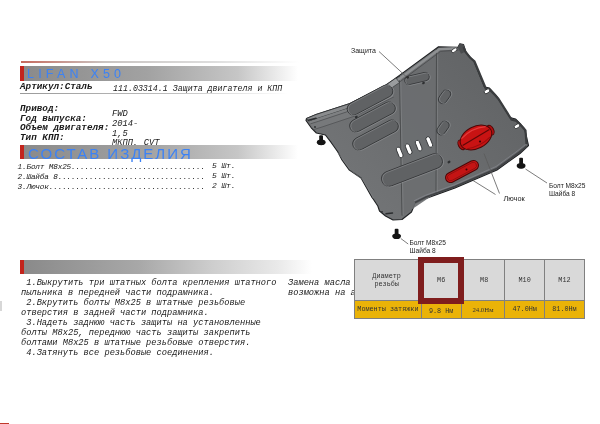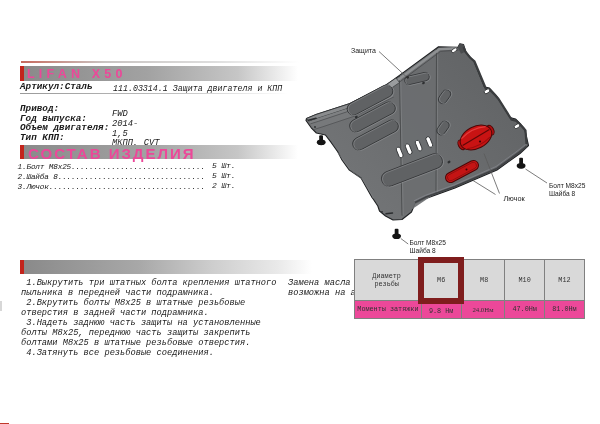--- a/index.html
+++ b/index.html
@@ -3,21 +3,21 @@
 <meta charset="utf-8">
 <style>
   * { margin:0; padding:0; box-sizing:border-box; }
   html,body { width:600px; height:424px; background:#fff; overflow:hidden; }
   body { position:relative; font-family:"Liberation Mono", monospace; color:#1a1a1a; }
   .abs { position:absolute; }
   .bar { position:absolute; height:14px; }
   .bar .stripe { position:absolute; left:0; top:0; width:4px; height:100%; background:#c3241c; }
   .bar .fill { position:absolute; left:4px; right:0; top:0; bottom:0;
                background:linear-gradient(to right,#8a8a8a 0%,#a2a2a2 45%,#c6c6c6 78%,rgba(255,255,255,0) 100%); }
-  .bar .txt { position:absolute; left:8px; color:#ec4899; font-family:"Liberation Sans",sans-serif; font-weight:bold; white-space:pre; }
+  .bar .txt { position:absolute; left:8px; color:#3b82f6; font-family:"Liberation Sans",sans-serif; font-weight:normal; white-space:pre; }
   .mono { font-family:"Liberation Mono", monospace; white-space:pre;font-style:italic; }
 </style>
 </head>
 <body>
 
 <div class="abs" style="left:21px;top:61px;width:278px;height:1.5px;background:linear-gradient(to right,#c66a5e 0%,#c9c4c2 30%,#dedede 70%,rgba(255,255,255,0) 100%);"></div>
 
 <div class="bar" style="left:20px;top:66px;width:278px;height:15px;">
   <div class="stripe"></div>
     <div class="fill"></div>
@@ -69,21 +69,21 @@
 
 <table class="abs" style="left:354px;top:256.5px;border-collapse:collapse;font-family:'Liberation Mono',monospace;font-size:6.8px;color:#333;table-layout:fixed;">
   <tbody>
       <tr style="background:#d9d9d9;">
     <td style="width:66.8px;border:1px solid #808080;height:9.5px;text-align:center;padding:4px;">Диаметр резьбы</td>
     <td style="width:39.8px;border:6px solid #7f1d1d;text-align:center;padding:4px;">М6</td>
     <td style="width:30px;border:1px solid #808080;text-align:center;padding:16px;">М8</td>
     <td style="width:39.8px;border:1px solid #808080;text-align:center;padding:0;">М10</td>
     <td style="width:39.8px;border:1px solid #808080;text-align:center;padding:0;">М12</td>
   </tr>
-  <tr style="background:#ec4899;">
+  <tr style="background:#eab308;">
     <td style="border:1px solid #808080;height:9.5px;text-align:center;padding:0;">Моменты затяжки</td>
     <td style="border:1px solid #808080;text-align:center;padding:3px;">9.8 Нм</td>
     <td style="border:1px solid #808080;text-align:center;padding:0;font-family:Liberation Serif, serif;">24.0Нм</td>
     <td style="border:1px solid #808080;text-align:center;padding:0;">47.0Нм</td>
     <td style="border:1px solid #808080;text-align:center;padding:0;">81.0Нм</td>
   </tr>
 </tbody>
   </table>
 
 <div class="abs" style="left:0;top:422.5px;width:9px;height:1.5px;background:#c0392b;"></div>

